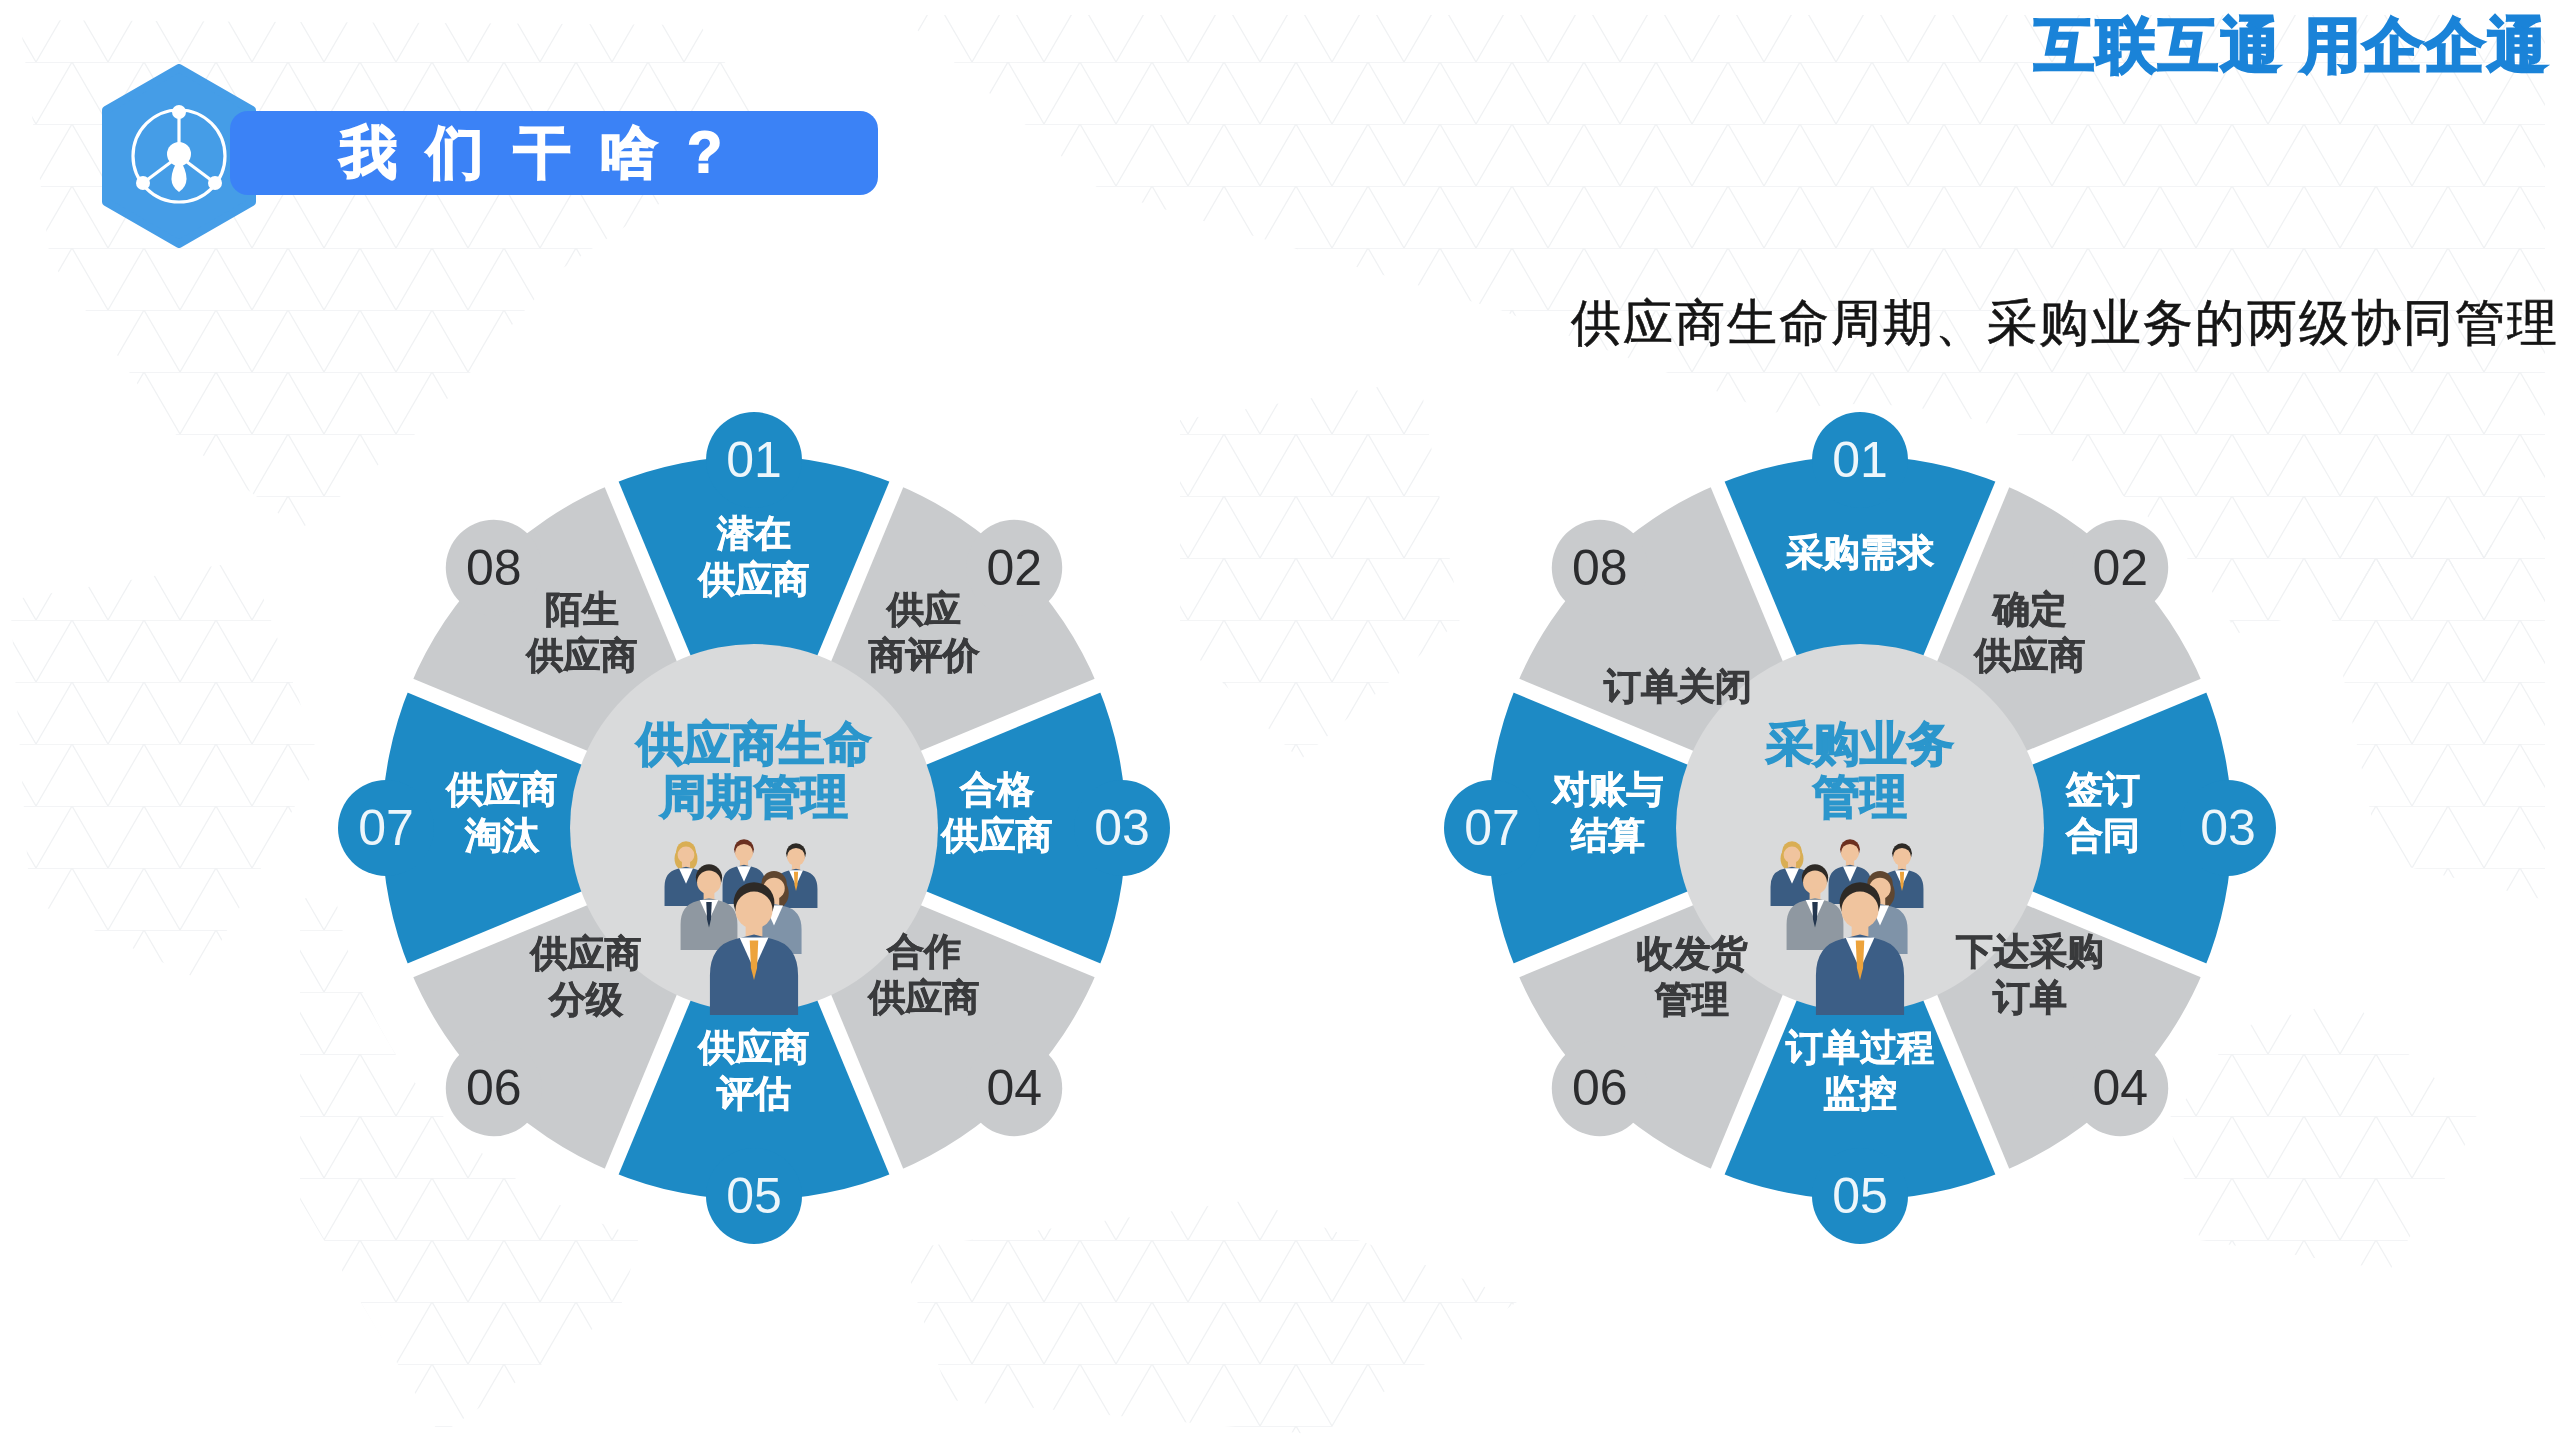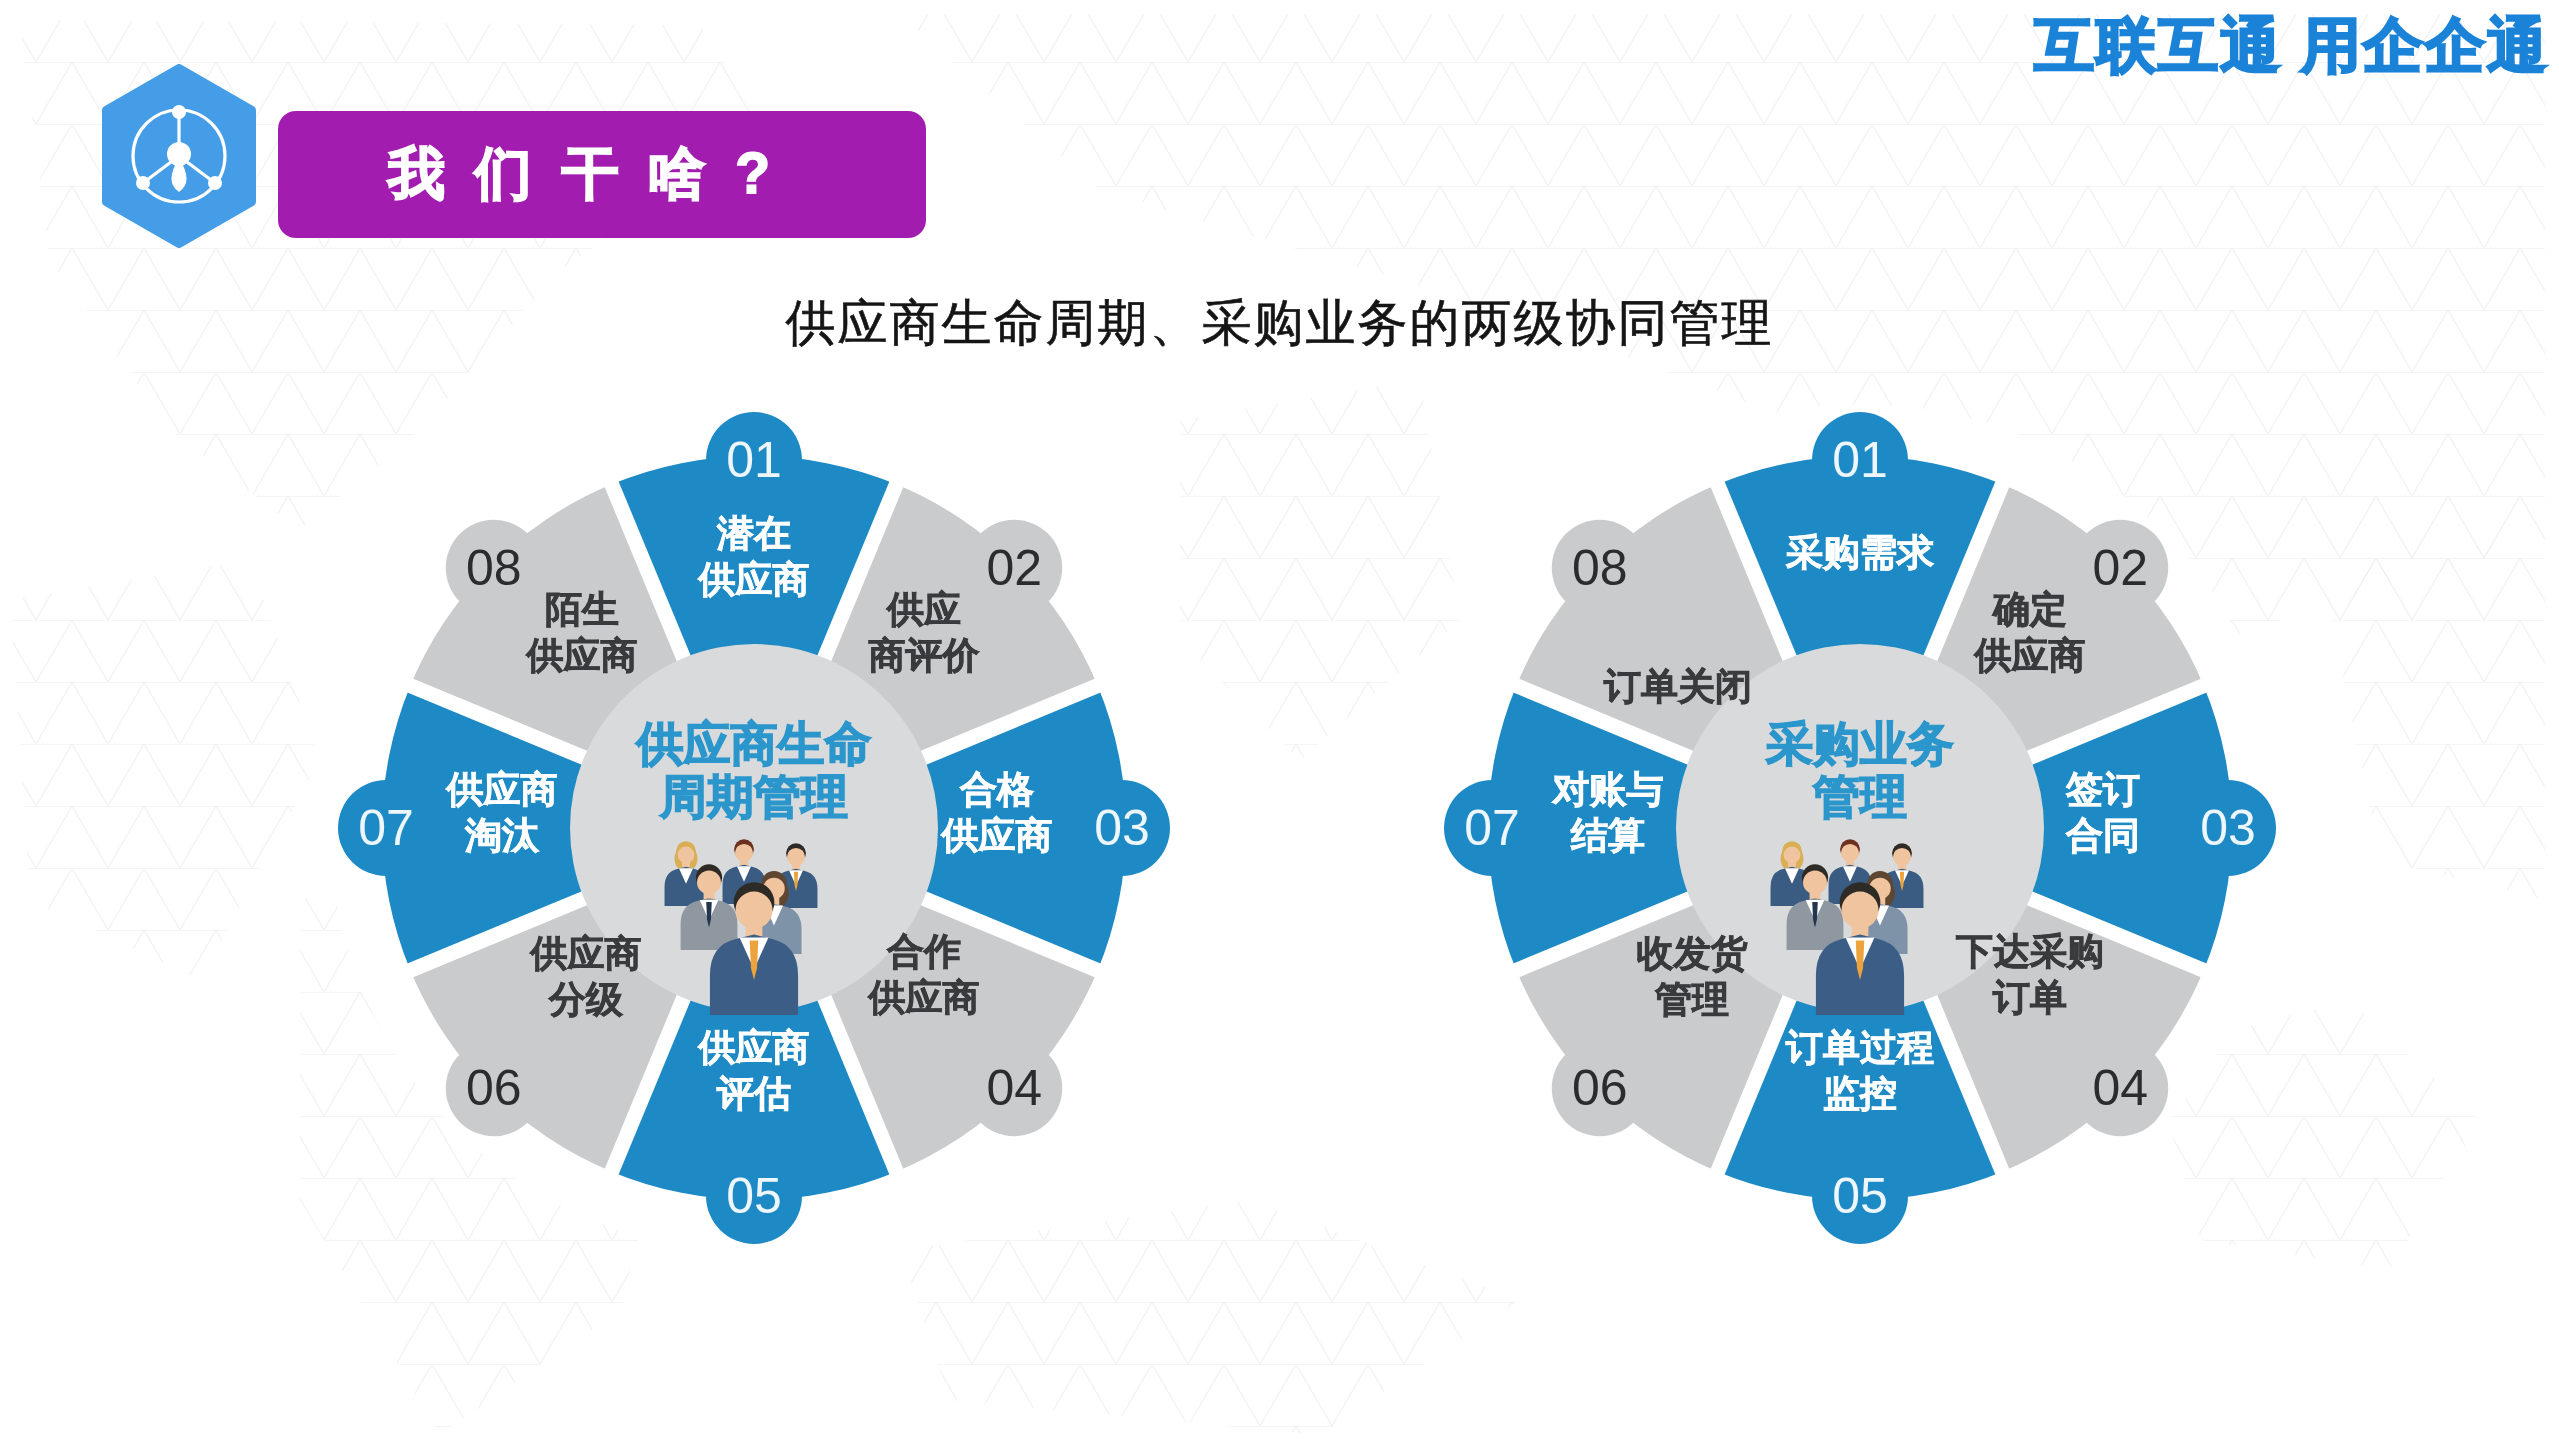--- a/index.html
+++ b/index.html
@@ -1,22 +1,22 @@
 <!DOCTYPE html>
 <html><head>
 <meta charset="utf-8">
 <style>
   html,body{margin:0;padding:0;width:2559px;height:1439px;overflow:hidden;background:#fff;}
   .slide{position:absolute;inset:0;font-family:"Liberation Sans",sans-serif;}
   svg.bg{position:absolute;left:0;top:0;}
   .logo-hex{position:absolute;left:100px;top:64px;width:158px;height:184px;}
-  .banner{position:absolute;left:230px;top:111px;width:648px;height:127px;background:#a21caf;border-radius:18px;display:flex;align-items:center;margin-left:48px;}
+  .banner{position:absolute;left:230px;top:111px;width:648px;height:84px;background:#3b82f6;border-radius:18px;display:flex;align-items:center;}
   .banner span{color:#fff;font-size:57px;font-weight:bold;letter-spacing:7px;padding-left:110px;white-space:nowrap;-webkit-text-stroke:1.8px #fff;}
   .brand{position:absolute;top:6px;right:10px;font-size:60px;font-weight:bold;color:#1a83d8;letter-spacing:2px;white-space:nowrap;text-align:right;-webkit-text-stroke:2.4px #1a83d8;}
-  .subtitle{position:absolute;left:0;right:0;top:290px;text-align:center;font-size:50px;color:#151515;letter-spacing:2px;-webkit-text-stroke:0.6px #151515;}
+  .subtitle{position:absolute;left:0;right:0;top:290px;text-align:right;font-size:50px;color:#151515;letter-spacing:2px;-webkit-text-stroke:0.6px #151515;}
   svg.wheel{position:absolute;width:880px;height:880px;top:388px;}
   #wheel0{left:314px;}
   #wheel1{left:1420px;}
 </style>
 </head>
 <body>
 
 <div class="slide">
   <svg class="bg" width="2559" height="1439">
     <defs>

